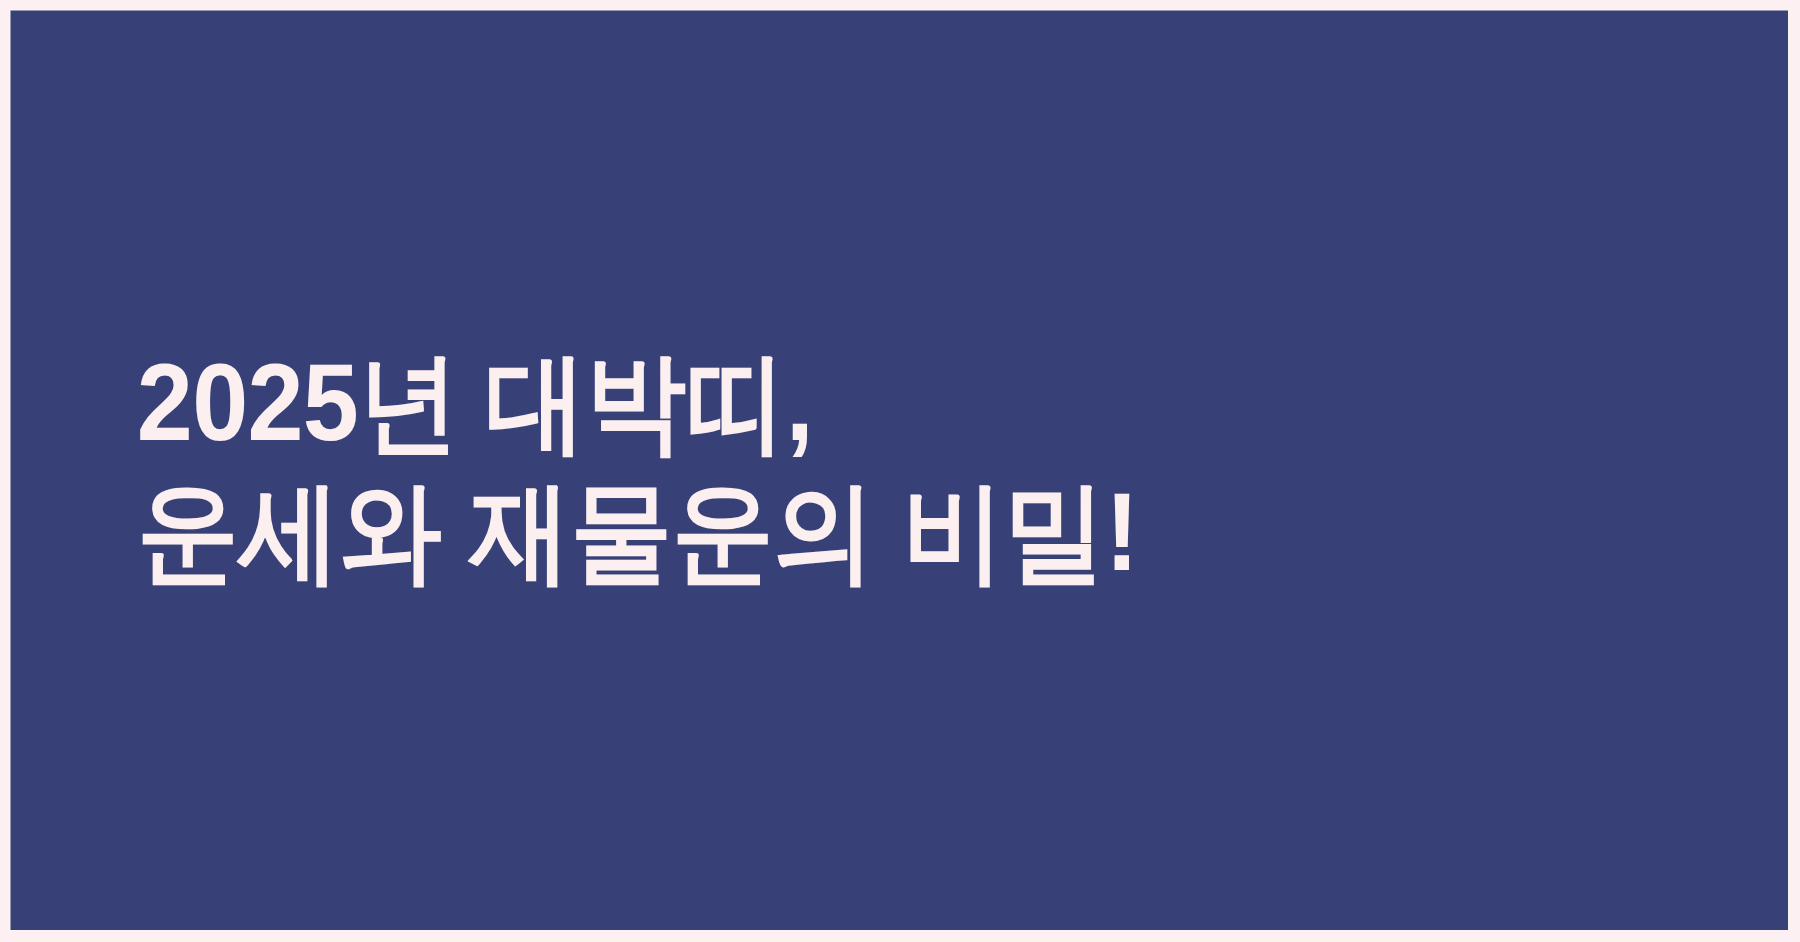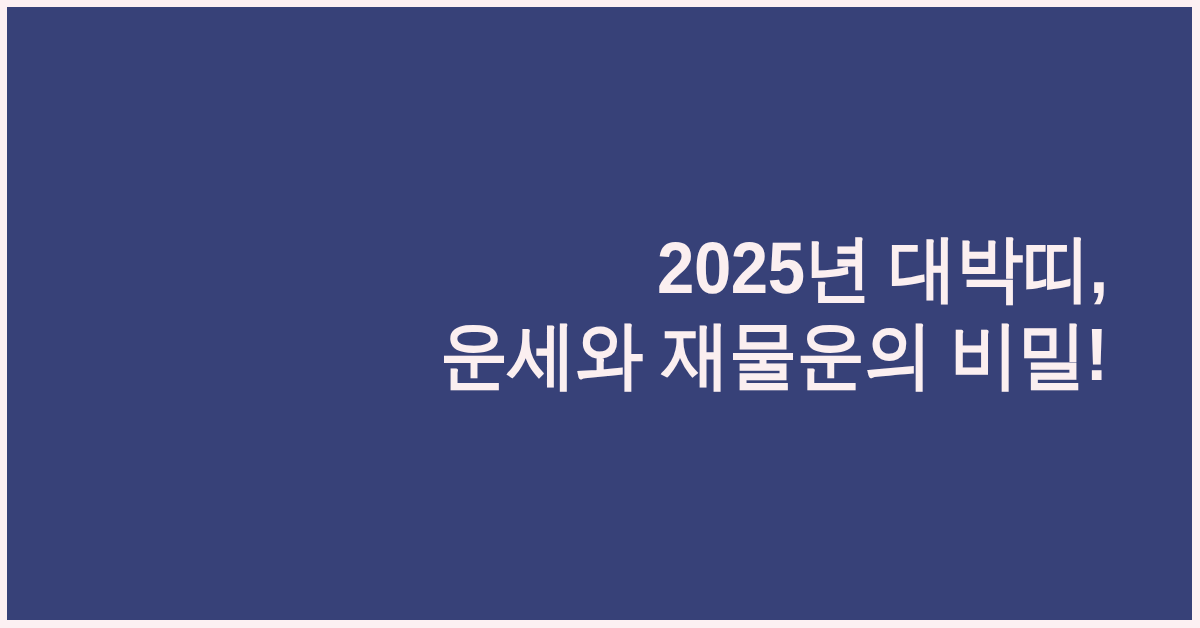--- a/index.html
+++ b/index.html
@@ -39,21 +39,21 @@
   }
 
   
   .headline {
     position: absolute;
     left: 0;
     right: 0;
     top: 50%;
     transform: translateY(-50%);
     margin-top: -2px;
-    text-align: right;
+    text-align: left;
     padding: 0 40px;
     box-sizing: border-box;
     user-select: none;
   }
 
   .headline-line {
     display: block;
     color: #fbeff0;
     font-family: "Liberation Sans", "DejaVu Sans", sans-serif;
     font-weight: 700;

